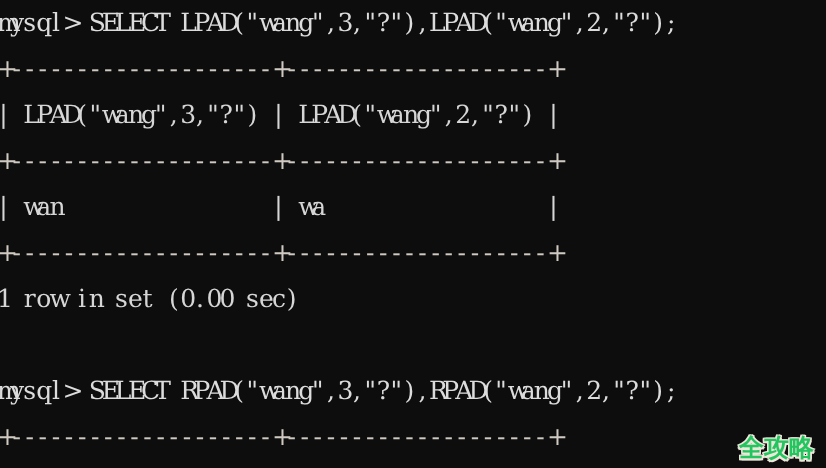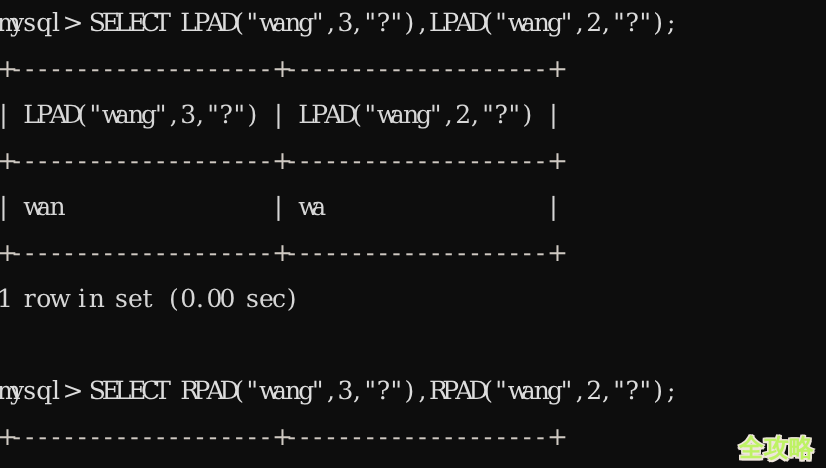--- a/index.html
+++ b/index.html
@@ -55,21 +55,21 @@
   .rule { color: #cfc9c2; }
   .prompt { color: #dcdcdc; }
 
   #watermark {
     position: absolute;
     right: 12px;
     bottom: 8px;
     font-family: "DejaVu Sans", "Liberation Sans", sans-serif;
     font-size: 25px;
     font-weight: bold;
-    color: #bef264;
+    color: #22c55e;
     letter-spacing: 0px;
     line-height: 1;
     text-shadow:
       -1.5px -1.5px 0 #efe6dc,
        1.5px -1.5px 0 #efe6dc,
       -1.5px  1.5px 0 #efe6dc,
        1.5px  1.5px 0 #efe6dc,
        0px   -1.5px 0 #efe6dc,
        0px    1.5px 0 #efe6dc,
       -1.5px  0px   0 #efe6dc,

